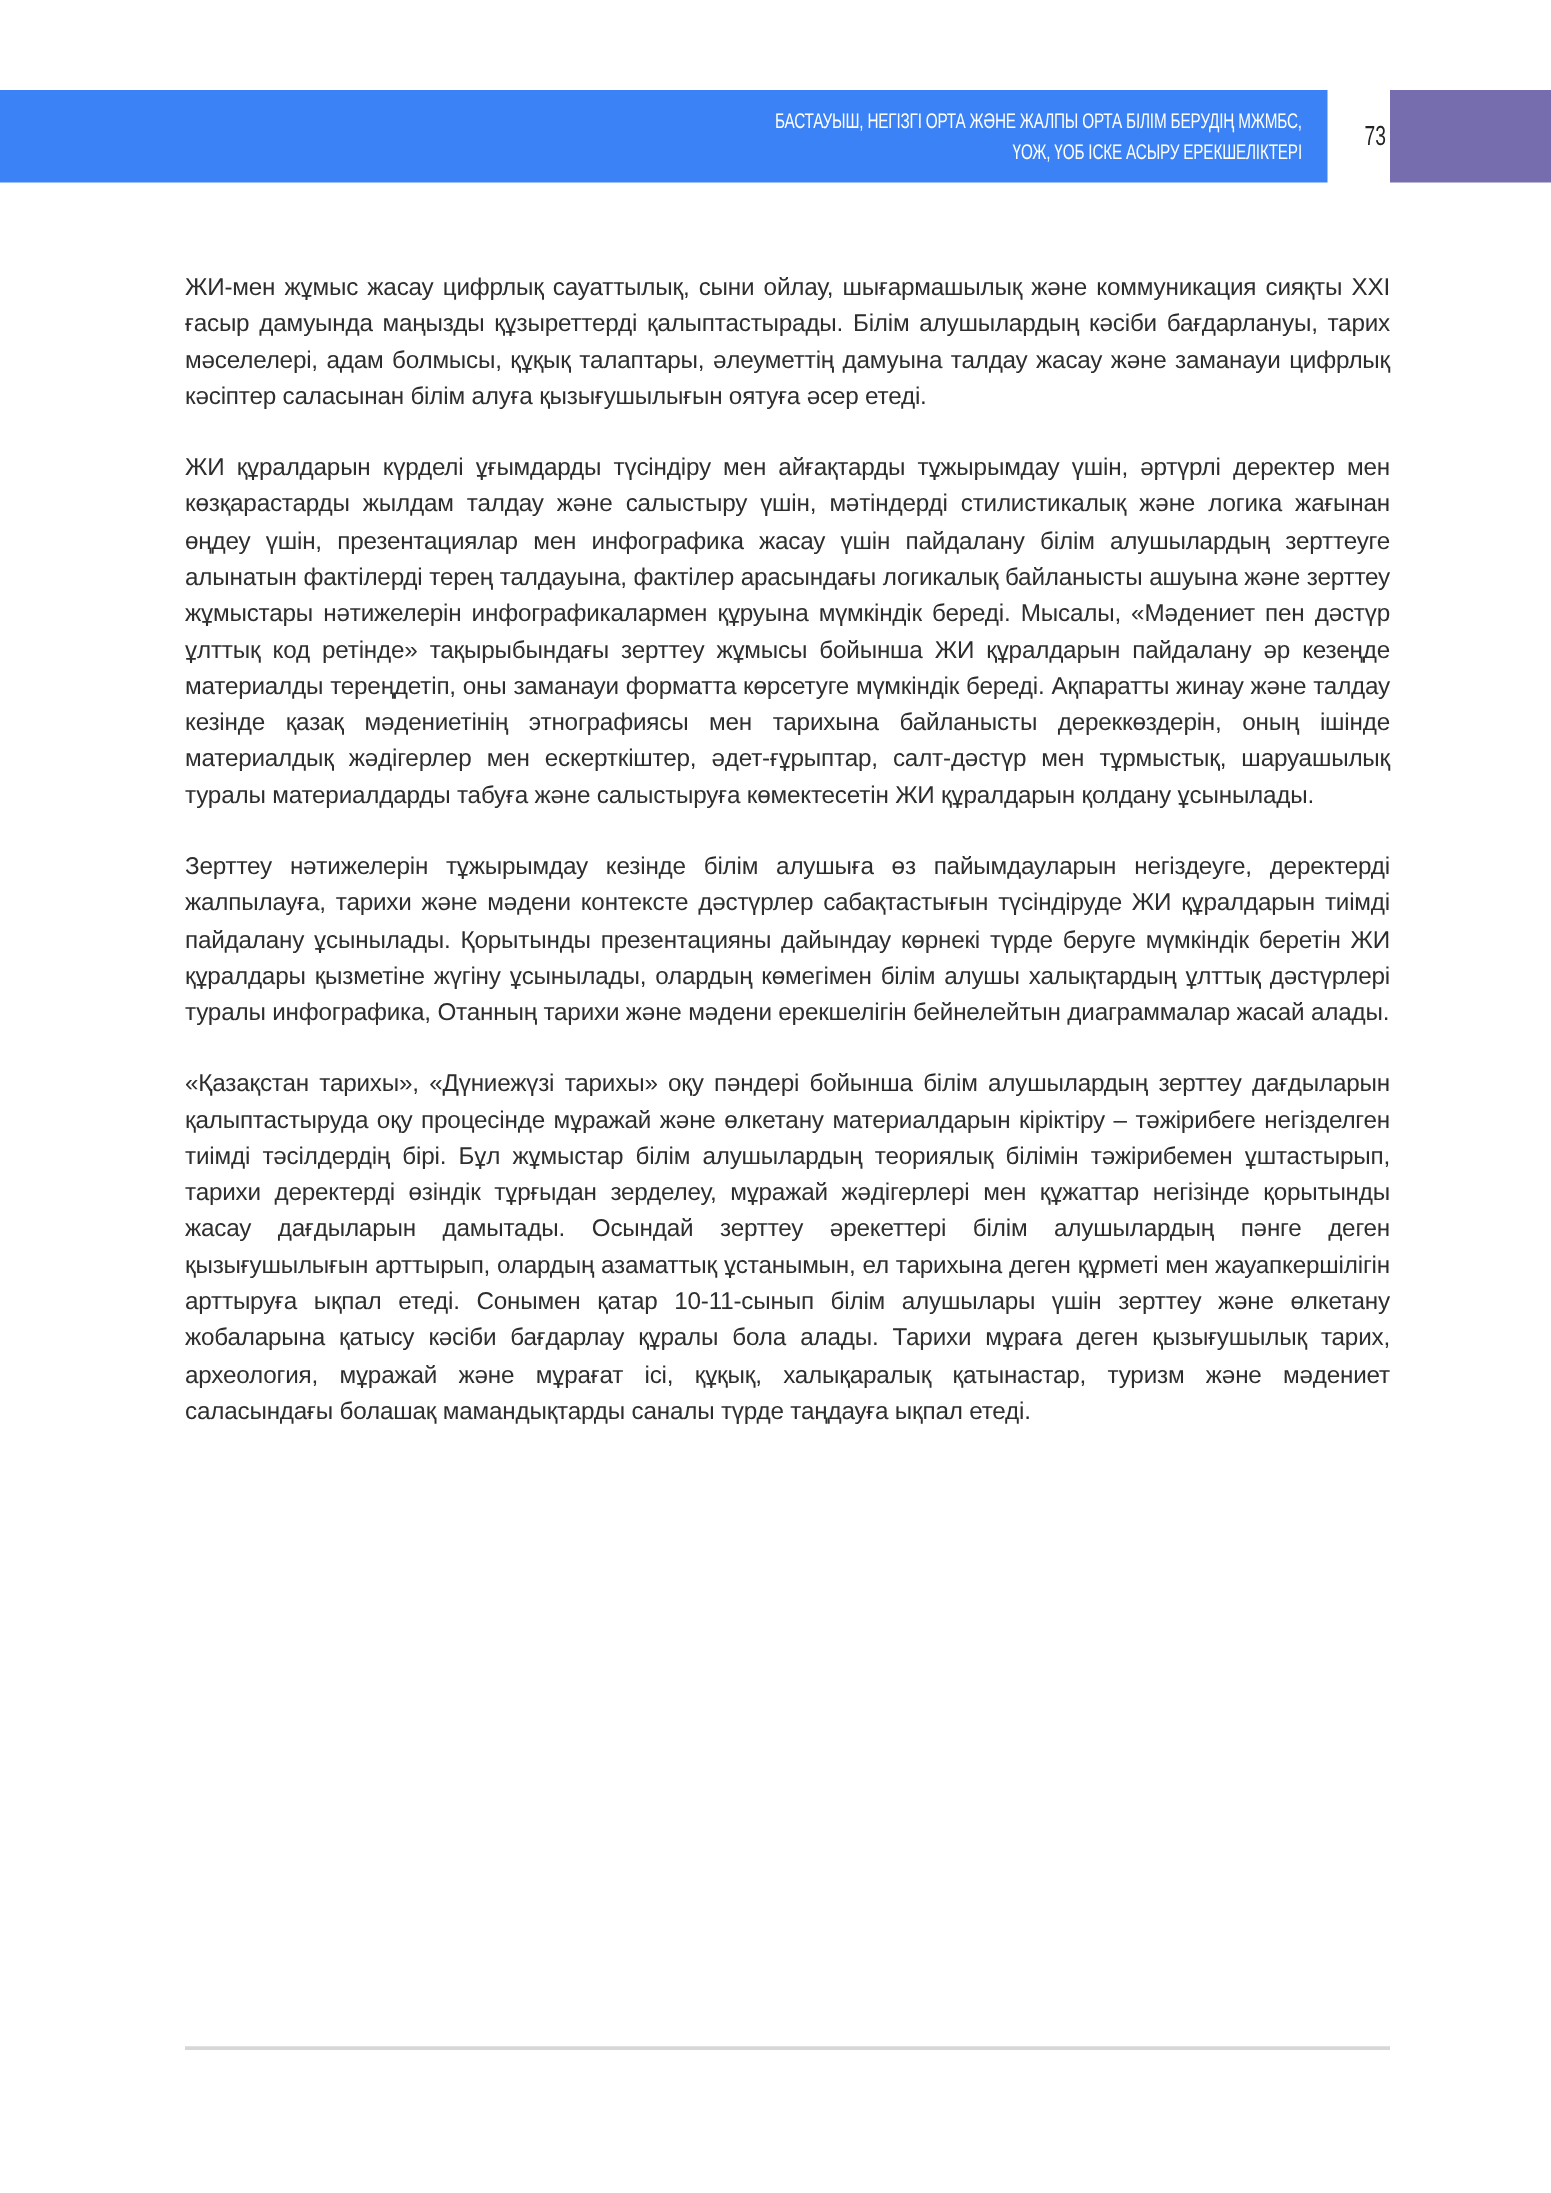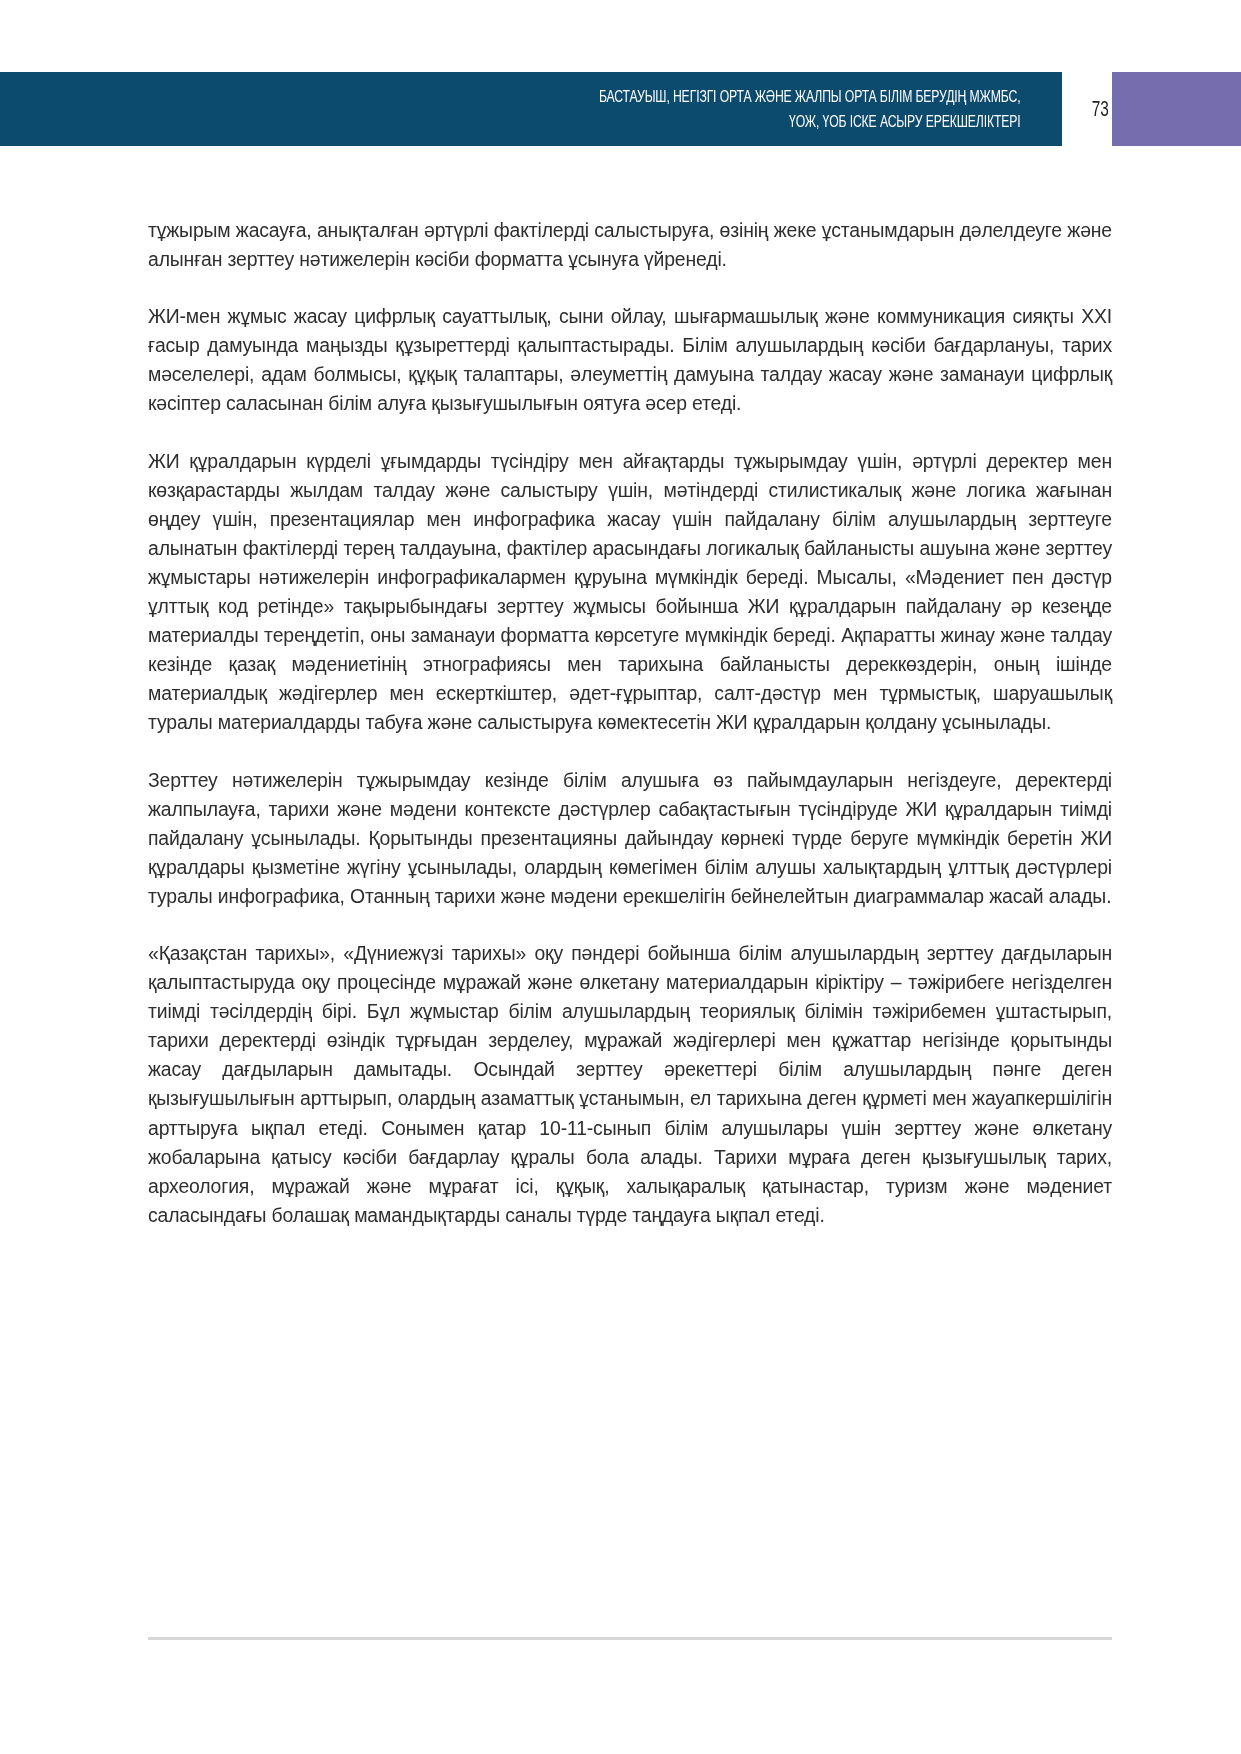--- a/index.html
+++ b/index.html
@@ -14,23 +14,23 @@
       overflow: hidden;
       font-family: "Liberation Sans", "DejaVu Sans", sans-serif;
       color: #2b2b2b;
     }
     .header-bar {
       position: absolute;
       left: 0;
       top: 72px;
       width: 1062px;
       height: 74px;
-      background: #0c4a6e;
+      background: #3b82f6;
       box-sizing: border-box;
-      padding-right: 41px;
+      padding-right: 20px;
       display: flex;
       flex-direction: column;
       justify-content: center;
       align-items: flex-end;
     }
     .header-line {
       color: #ffffff;
       font-family: "Liberation Sans", sans-serif;
       font-size: 17px;
       line-height: 25px;
@@ -94,20 +94,19 @@
 <div class="header-bar">
   <div class="header-line">БАСТАУЫШ, НЕГІЗГІ ОРТА ЖӘНЕ ЖАЛПЫ ОРТА БІЛІМ БЕРУДІҢ МЖМБС,</div>
   <div class="header-line">ҮОЖ, ҮОБ ІСКЕ АСЫРУ ЕРЕКШЕЛІКТЕРІ</div>
 </div>
 <div class="page-number">
   <span>73</span>
 </div>
 <div class="header-block-right"></div>
 
 <div class="content">
-  <p>тұжырым жасауға, анықталған әртүрлі фактілерді салыстыруға, өзінің жеке ұстанымдарын дәлелдеуге және алынған зерттеу нәтижелерін кәсіби форматта ұсынуға үйренеді.</p>
   <p>ЖИ-мен жұмыс жасау цифрлық сауаттылық, сыни ойлау, шығармашылық және коммуникация сияқты ХХІ ғасыр дамуында маңызды құзыреттерді қалыптастырады. Білім алушылардың кәсіби бағдарлануы, тарих мәселелері, адам болмысы, құқық талаптары, әлеуметтің дамуына талдау жасау және заманауи цифрлық кәсіптер саласынан білім алуға қызығушылығын оятуға әсер етеді.</p>
   <p>ЖИ құралдарын күрделі ұғымдарды түсіндіру мен айғақтарды тұжырымдау үшін, әртүрлі деректер мен көзқарастарды жылдам талдау және салыстыру үшін, мәтіндерді стилистикалық және логика жағынан өңдеу үшін, презентациялар мен инфографика жасау үшін пайдалану білім алушылардың зерттеуге алынатын фактілерді терең талдауына, фактілер арасындағы логикалық байланысты ашуына және зерттеу жұмыстары нәтижелерін инфографикалармен құруына мүмкіндік береді. Мысалы, «Мәдениет пен дәстүр ұлттық код ретінде» тақырыбындағы зерттеу жұмысы бойынша ЖИ құралдарын пайдалану әр кезеңде материалды тереңдетіп, оны заманауи форматта көрсетуге мүмкіндік береді. Ақпаратты жинау және талдау кезінде қазақ мәдениетінің этнографиясы мен тарихына байланысты дереккөздерін, оның ішінде материалдық жәдігерлер мен ескерткіштер, әдет-ғұрыптар, салт-дәстүр мен тұрмыстық, шаруашылық туралы материалдарды табуға және салыстыруға көмектесетін ЖИ құралдарын қолдану ұсынылады.</p>
   <p>Зерттеу нәтижелерін тұжырымдау кезінде білім алушыға өз пайымдауларын негіздеуге, деректерді жалпылауға, тарихи және мәдени контексте дәстүрлер сабақтастығын түсіндіруде ЖИ құралдарын тиімді пайдалану ұсынылады. Қорытынды презентацияны дайындау көрнекі түрде беруге мүмкіндік беретін ЖИ құралдары қызметіне жүгіну ұсынылады, олардың көмегімен білім алушы халықтардың ұлттық дәстүрлері туралы инфографика, Отанның тарихи және мәдени ерекшелігін бейнелейтын диаграммалар жасай алады.</p>
   <p>«Қазақстан тарихы», «Дүниежүзі тарихы» оқу пәндері бойынша білім алушылардың зерттеу дағдыларын қалыптастыруда оқу процесінде мұражай және өлкетану материалдарын кіріктіру – тәжірибеге негізделген тиімді тәсілдердің бірі. Бұл жұмыстар білім алушылардың теориялық білімін тәжірибемен ұштастырып, тарихи деректерді өзіндік тұрғыдан зерделеу, мұражай жәдігерлері мен құжаттар негізінде қорытынды жасау дағдыларын дамытады. Осындай зерттеу әрекеттері білім алушылардың пәнге деген қызығушылығын арттырып, олардың азаматтық ұстанымын, ел тарихына деген құрметі мен жауапкершілігін арттыруға ықпал етеді. Сонымен қатар 10-11-сынып білім алушылары үшін зерттеу және өлкетану жобаларына қатысу кәсіби бағдарлау құралы бола алады. Тарихи мұраға деген қызығушылық тарих, археология, мұражай және мұрағат ісі, құқық, халықаралық қатынастар, туризм және мәдениет саласындағы болашақ мамандықтарды саналы түрде таңдауға ықпал етеді.</p>
 </div>
 
 <div class="footer-rule"></div>
 
 </body></html>

